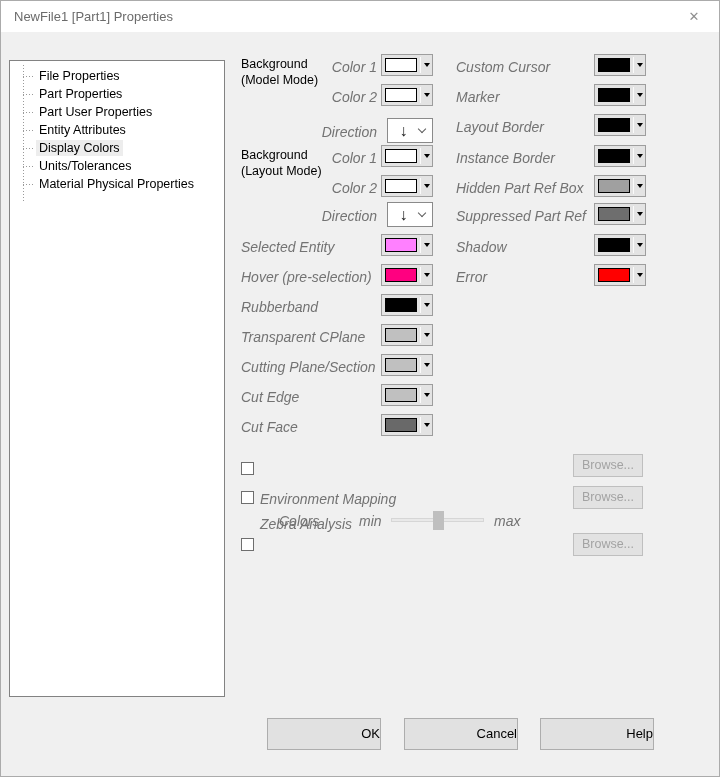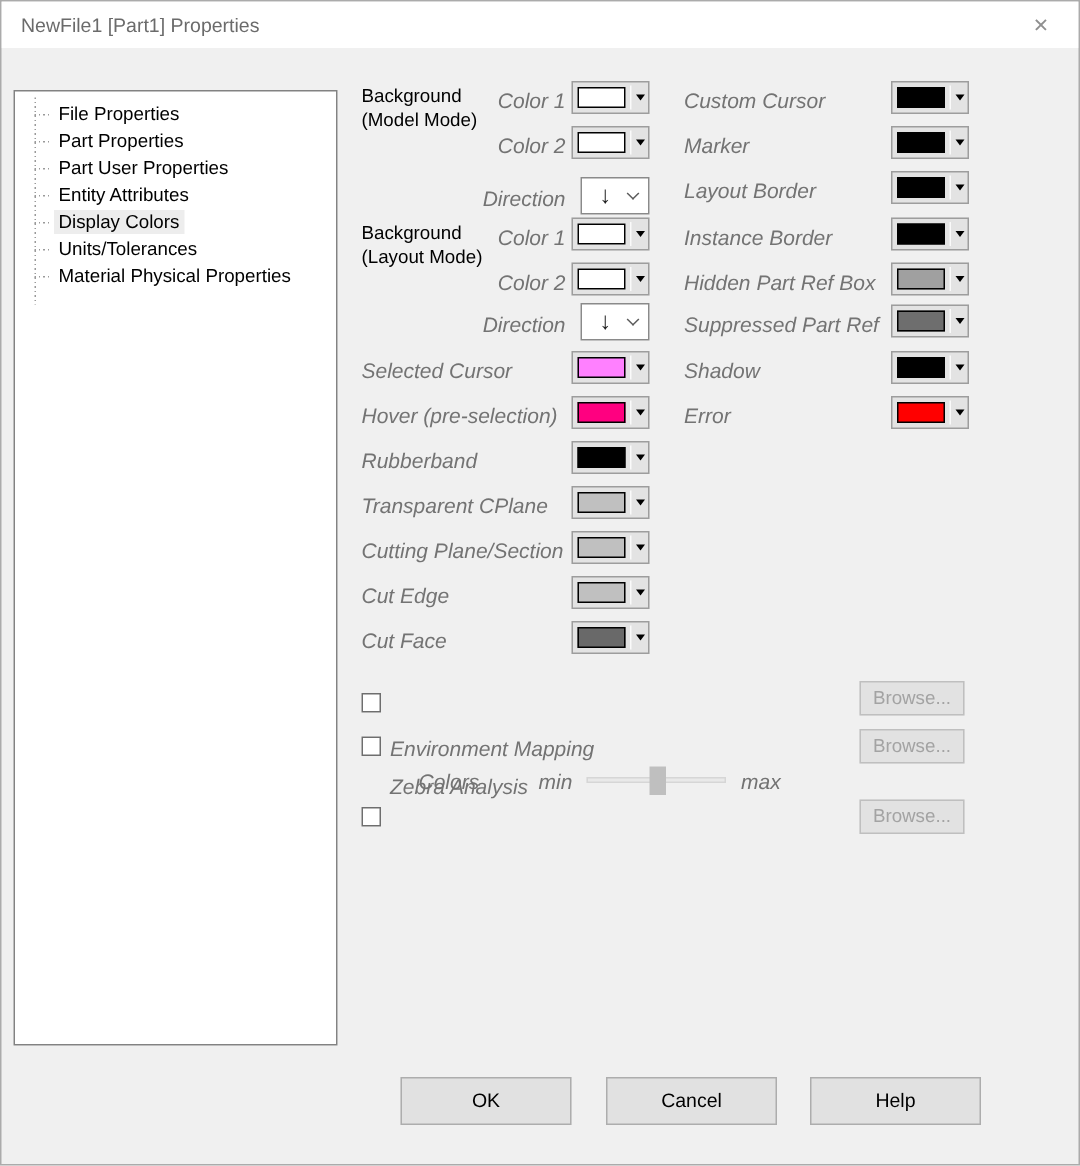--- a/index.html
+++ b/index.html
@@ -46,21 +46,21 @@
 
   .browse { position:absolute; width:70px; height:23px; background:#e2e2e2; border:1px solid #bfbfbf;
           color:#a3a3a3; font-size:12.5px; text-align:center; line-height:21px; cursor:default; }
 
   .track { position:absolute; left:390px; top:517px; width:93px; height:4px; background:#e9e9e9;
           border:1px solid #d6d6d6; }
   .thumb { position:absolute; left:50%; top:-8px; width:11px; height:19px; background:#bfbfbf;
           margin-left:-5px; }
 
   .fbtn { position:absolute; width:114px; height:32px; background:#e1e1e1; border:1px solid #adadad;
-          color:#000; font-size:13px; text-align:center; line-height:30px; cursor:default; }
+          color:#000; font-size:13px; text-align:right; line-height:30px; cursor:default; }
 </style>
 </head>
 <body>
 
 <div class="window">
   <div class="titlebar">
     <span class="title">NewFile1 [Part1] Properties</span>
     <span class="closebtn"><span>✕</span></span>
   </div>
 
@@ -141,21 +141,21 @@
       <span class="carbox">
         <span class="car"></span>
       </span>
   </div>
   <div class="lbl r" style="left:246px;top:207px">Direction</div>
   <div class="combo" style="left:386px;top:201px">
     <span class="dg">↓</span>
       <span class="chv"></span>
   </div>
 
-  <div class="lbl" style="left:240px;top:238px">Selected Cursor</div>
+  <div class="lbl" style="left:240px;top:238px">Selected Entity</div>
   <div class="cbtn" style="left:380px;top:233px">
       <span class="sw" style="background: rgb(255, 128, 255);"></span>
       <span class="sep"></span>
       <span class="carbox">
         <span class="car"></span>
       </span>
     </div>
 
   <div class="lbl" style="left:240px;top:268px">Hover (pre-selection)</div>
   <div class="cbtn" style="left:380px;top:263px">

